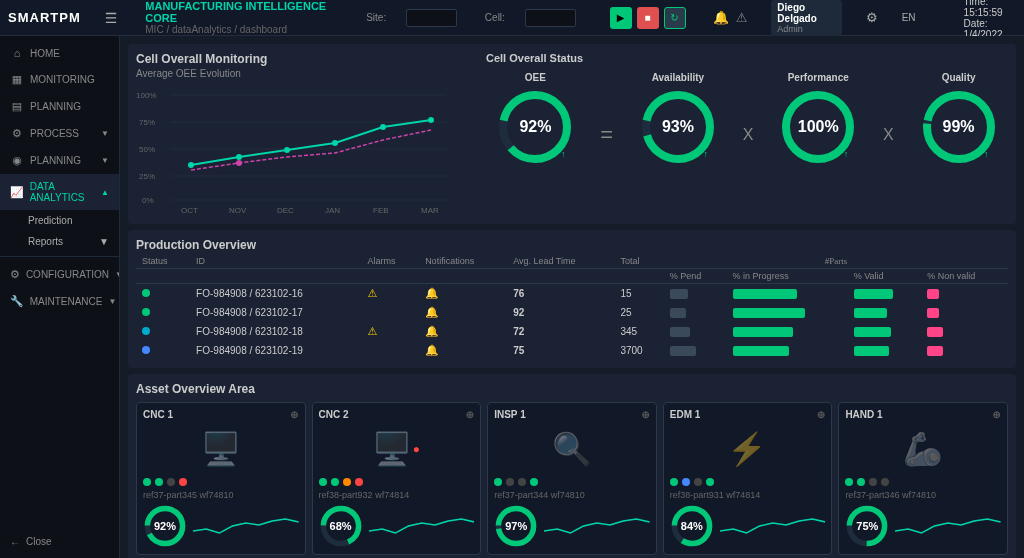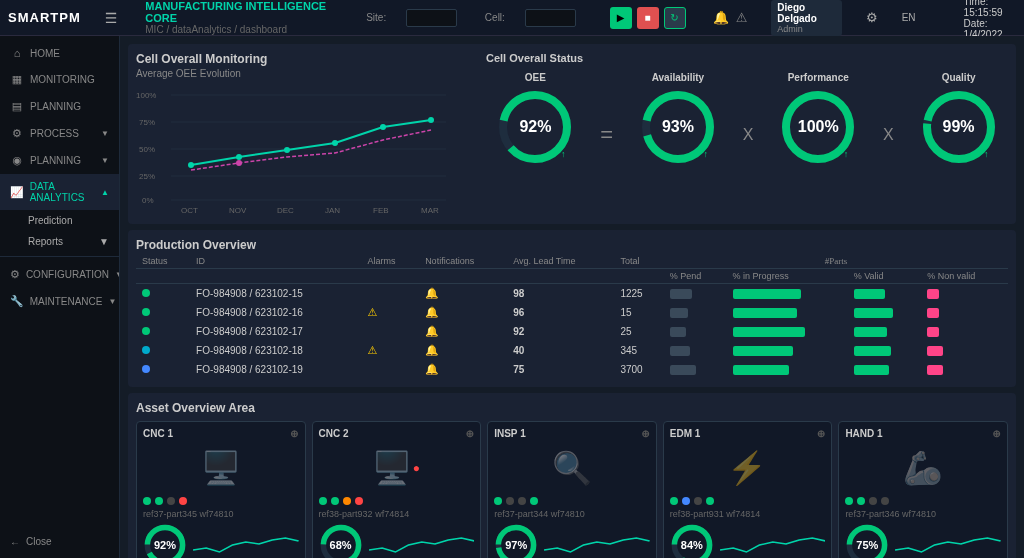--- a/index.html
+++ b/index.html
@@ -305,46 +305,26 @@
               <th></th>
               <th></th>
               <th></th>
             <th class="col-parts">% Pend</th>
             <th class="col-parts">% in Progress</th>
             <th class="col-parts">% Valid</th>
             <th class="col-parts">% Non valid</th>
           </tr>
         </thead>
         <tbody id="prod-tbody">
-        <tr>
-    <td><span class="status-dot" style="background:#00c878;"></span></td>
-    <td>FO-984908 / 623102-15</td>
-    <td></td>
-    <td><span style="color:#333;font-size:11px;">🔔</span></td>
-    <td class="lead-red">98</td>
-    <td>1225</td>
-    <td>
-                <div style="width:22px;height:10px;background:#3a4a5a;border-radius:2px;"></div>
-              </td>
-    <td>
-                <div style="width:68px;height:10px;background:#00c878;border-radius:2px;"></div>
-              </td>
-    <td>
-                <div style="width:31px;height:10px;background:#00c878;border-radius:2px;"></div>
-              </td>
-    <td>
-                <div style="width:12px;height:10px;background:#ff4488;border-radius:2px;"></div>
-              </td>
-  </tr>
             <tr>
     <td><span class="status-dot" style="background:#00c878;"></span></td>
     <td>FO-984908 / 623102-16</td>
     <td><span style="color:#ffcc00;font-size:11px;">⚠</span></td>
     <td><span style="color:#333;font-size:11px;">🔔</span></td>
-    <td class="lead-red">96</td>
+    <td class="lead-red">76</td>
     <td>15</td>
     <td>
                 <div style="width:18px;height:10px;background:#3a4a5a;border-radius:2px;"></div>
               </td>
     <td>
                 <div style="width:64px;height:10px;background:#00c878;border-radius:2px;"></div>
               </td>
     <td>
                 <div style="width:39px;height:10px;background:#00c878;border-radius:2px;"></div>
               </td>
@@ -370,21 +350,21 @@
               </td>
     <td>
                 <div style="width:12px;height:10px;background:#ff4488;border-radius:2px;"></div>
               </td>
   </tr>
             <tr>
     <td><span class="status-dot" style="background:#00aacc;"></span></td>
     <td>FO-984908 / 623102-18</td>
     <td><span style="color:#ffcc00;font-size:11px;">⚠</span></td>
     <td><span style="color:#333;font-size:11px;">🔔</span></td>
-    <td class="lead-red">40</td>
+    <td class="lead-red">72</td>
     <td>345</td>
     <td>
                 <div style="width:20px;height:10px;background:#3a4a5a;border-radius:2px;"></div>
               </td>
     <td>
                 <div style="width:60px;height:10px;background:#00c878;border-radius:2px;"></div>
               </td>
     <td>
                 <div style="width:37px;height:10px;background:#00c878;border-radius:2px;"></div>
               </td>

